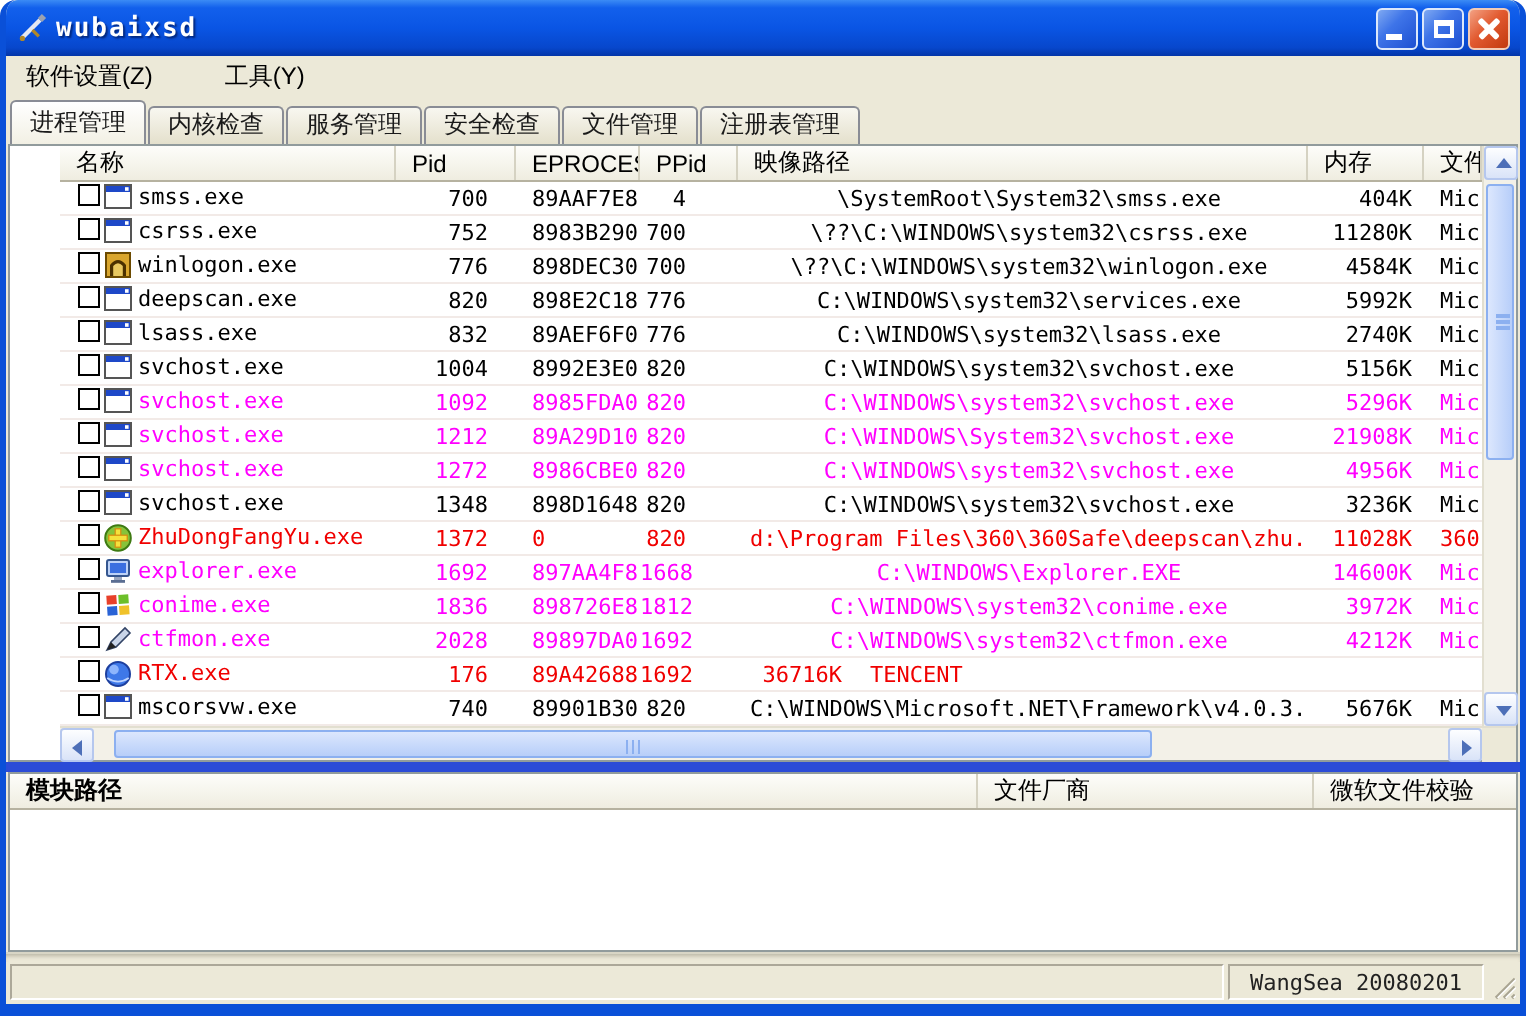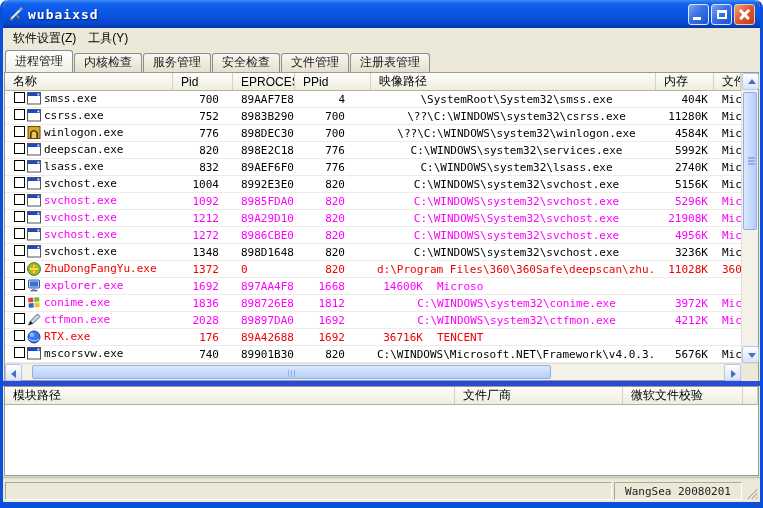--- a/index.html
+++ b/index.html
@@ -23,40 +23,40 @@
   .tb-btn{ width:21px; height:21px; border-radius:3px; border:1px solid #DCE8FB; position:relative;
     background:linear-gradient(135deg,#7FA9F2 0%,#3E74E8 40%,#1D50D2 100%); }
   .tb-btn.close{ background:linear-gradient(135deg,#F3A183 0%,#E25A30 45%,#C23A10 100%); border-color:#F3CBB5;}
   .glyph-min{ position:absolute; left:4px; bottom:4px; width:8px; height:3px; background:#fff;}
   .glyph-max{ position:absolute; left:5px; top:5px; width:10px; height:9px; border:2px solid #fff; border-top-width:3px;}
   .glyph-close{ position:absolute; inset:0;}
   .glyph-close::before,.glyph-close::after{ content:""; position:absolute; left:3px; top:8.5px; width:13px; height:2.5px; background:#fff; border-radius:1px;}
   .glyph-close::before{ transform:rotate(45deg);} .glyph-close::after{ transform:rotate(-45deg);}
 
   
-  .menubar{ height:21px; display:flex; align-items:center; background:#ECE9D8; padding-left:7px; gap:6px; font-size:12px;}
+  .menubar{ height:21px; display:flex; align-items:center; background:#ECE9D8; padding-left:7px; gap:30px; font-size:12px;}
   .menu-item{ padding:2px 3px; }
   .tabbar{ height:23px; display:flex; align-items:flex-end; padding-left:2px; background:#ECE9D8;}
   .tab{ height:19px; line-height:17px; padding:0 9px; font-size:12px; margin-right:1px;
     border:1px solid #898C95; border-bottom:none; border-radius:3px 3px 0 0;
     background:linear-gradient(180deg,#F8F7F0,#E4E0CC); color:#1a1a1a;}
   .tab.active{ height:22px; line-height:20px; background:linear-gradient(180deg,#FFFFFF,#F2F0E4); position:relative; z-index:2;}
 
   
-  .toppane{ height:309px; margin:0 1px; border:1px solid #919B9C; background:#fff; display:flex; flex-direction:column; }
+  .toppane{ height:309px; margin:0 1px; border:1px solid #919B9C; background:#fff; display:flex; flex-direction:column;padding-left:25px; }
   .listwrap{ display:flex; height:290px; }
   .grid{ flex:1; overflow:hidden; }
   .hdr{ display:flex; height:18px; background:linear-gradient(180deg,#FDFDFA,#EFEDE0); border-bottom:1px solid #B6B2A0; font-size:12px; }
   .hdr .hc{ border-right:1px solid #D5D2C2; padding-left:8px; display:flex; align-items:center; overflow:hidden; white-space:nowrap; flex:0 0 auto;}
   .row{ display:flex; height:17px; border-bottom:1px solid #F2EAE7; font-family:"DejaVu Sans Mono", monospace; font-size:11px; align-items:center; white-space:nowrap;}
   .cell{ overflow:hidden; white-space:nowrap; flex:0 0 auto; }
   .col-name{ width:168px; display:flex; align-items:flex-start; padding-left:9px;}
   .col-pid{ width:60px; text-align:right; padding-right:14px;}
   .col-ep{ width:62px; padding-left:8px;}
-  .col-ppid{ width:76px; text-align:right; padding-right:26px;}
+  .col-ppid{ width:49px; text-align:right; padding-right:26px;}
   .col-path{ width:285px; padding-left:6px;text-align:center;}
   .col-mem{ width:58px; text-align:right; padding-right:6px;}
   .col-ven{ flex:1 1 auto !important; padding-left:8px;}
   .chk{ width:11px; height:11px; border:1px solid #000; background:#fff; flex:0 0 auto;}
   .ricon{ width:14px; height:14px; margin:0 3px 0 2px; flex:0 0 auto; display:inline-flex;}
   .c-black{ color:#000;} .c-magenta{ color:#FF00FF;} .c-red{ color:#F00000;}
 
   
   .vscroll{ width:17px; background:#F3F1E8; display:flex; flex-direction:column; border-left:1px solid #E2DFD0;}
   .sbtn{ width:17px; height:17px; border:1px solid #B5C7EE; border-radius:2px;
@@ -77,21 +77,21 @@
   .hgrip{ position:absolute; top:4px; left:50%; margin-left:-4px; width:1.5px; height:7px; background:#8CB0F0;
     box-shadow:3px 0 0 #8CB0F0, 6px 0 0 #8CB0F0;}
   .hfill{ flex:1;}
   .corner{ width:17px; height:17px; background:#ECE9D8;}
 
   
   .splitter{ height:5px; background:#2B4BD7; margin:0;}
   .bottompane{ height:90px; margin:0 1px; border:1px solid #919B9C; background:#fff; overflow:hidden;}
   .bhdr{ display:flex; height:18px; background:linear-gradient(180deg,#FDFDFA,#EFEDE0); border-bottom:1px solid #B6B2A0; font-size:12px;}
   .bhdr .hc{ border-right:1px solid #D5D2C2; padding-left:8px; display:flex; align-items:center; flex:0 0 auto;}
-  .bh-path{ width:450px;} .bh-ven{ width:168px;} .bh-verify{ width:120px;} .bh-rest{ flex:1 1 auto !important;}
+  .bh-path{ width:484px;font-weight:bold;} .bh-ven{ width:168px;} .bh-verify{ width:120px;} .bh-rest{ flex:1 1 auto !important;}
   .bbody{ height:70px; background:#fff;}
 
   
   .statusgroove{ height:5px; border-top:1px solid #D8D5C5; background:#ECE9D8; box-shadow:inset 0 2px 2px -1px #B9B5A4;}
   .statusbar{ height:20px; background:#ECE9D8; display:flex; align-items:stretch; padding:1px 2px 1px 2px; gap:2px; font-size:11px;}
   .spane{ border:1px solid; border-color:#ACA899 #FFFFFF #FFFFFF #ACA899; }
   .spane.left{ flex:1;}
   .spane.right{ width:128px; display:flex; align-items:center; justify-content:center;
     font-family:"DejaVu Sans Mono", monospace; color:#222;}
   .grip{ width:14px; height:100%;}
@@ -369,20 +369,21 @@
                     <rect x="3" y="2.5" width="8" height="5" fill="#3B6FE0"></rect>
                     <rect x="5" y="9.5" width="4" height="1.5" fill="#9AA6BF"></rect>
                     <rect x="3.5" y="11" width="7" height="1.4" fill="#5B6E92"></rect>
                   </svg>
                 </span>
                 <span>explorer.exe</span>
               </span>
               <span class="cell col-pid">1692</span>
               <span class="cell col-ep">897AA4F8</span>
               <span class="cell col-ppid">1668</span>
+              <span class="cell col-path">C:\WINDOWS\Explorer.EXE</span>
               <span class="cell col-mem">14600K</span>
               <span class="cell col-ven">Microso</span>
             </div>
             <div class="row c-magenta">
               <span class="cell col-name">
                 <span class="chk"></span>
                 <span class="ricon">
                   <svg width="14" height="13" viewBox="0 0 14 13">
                     <g transform="rotate(-4 7 7)">
                       <rect x="1.5" y="1.5" width="5" height="4.5" fill="#E8402A"></rect>

